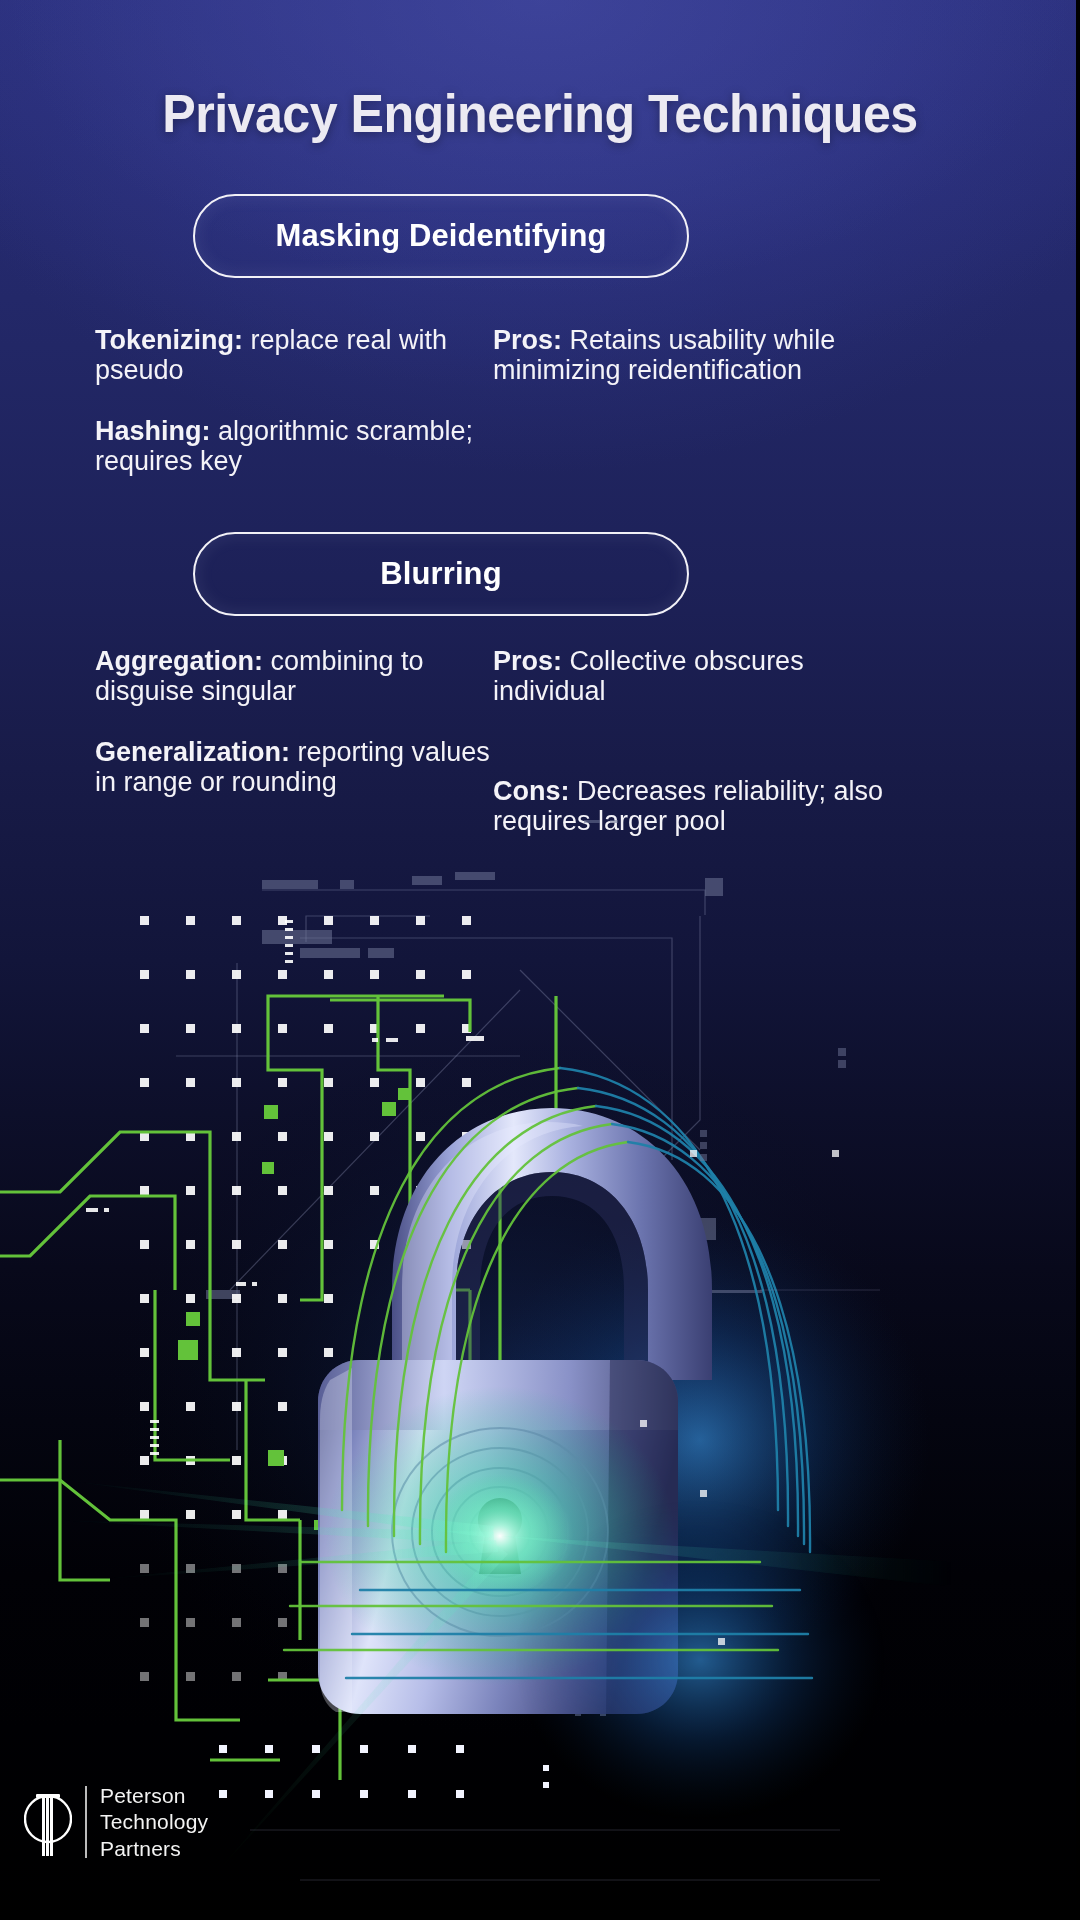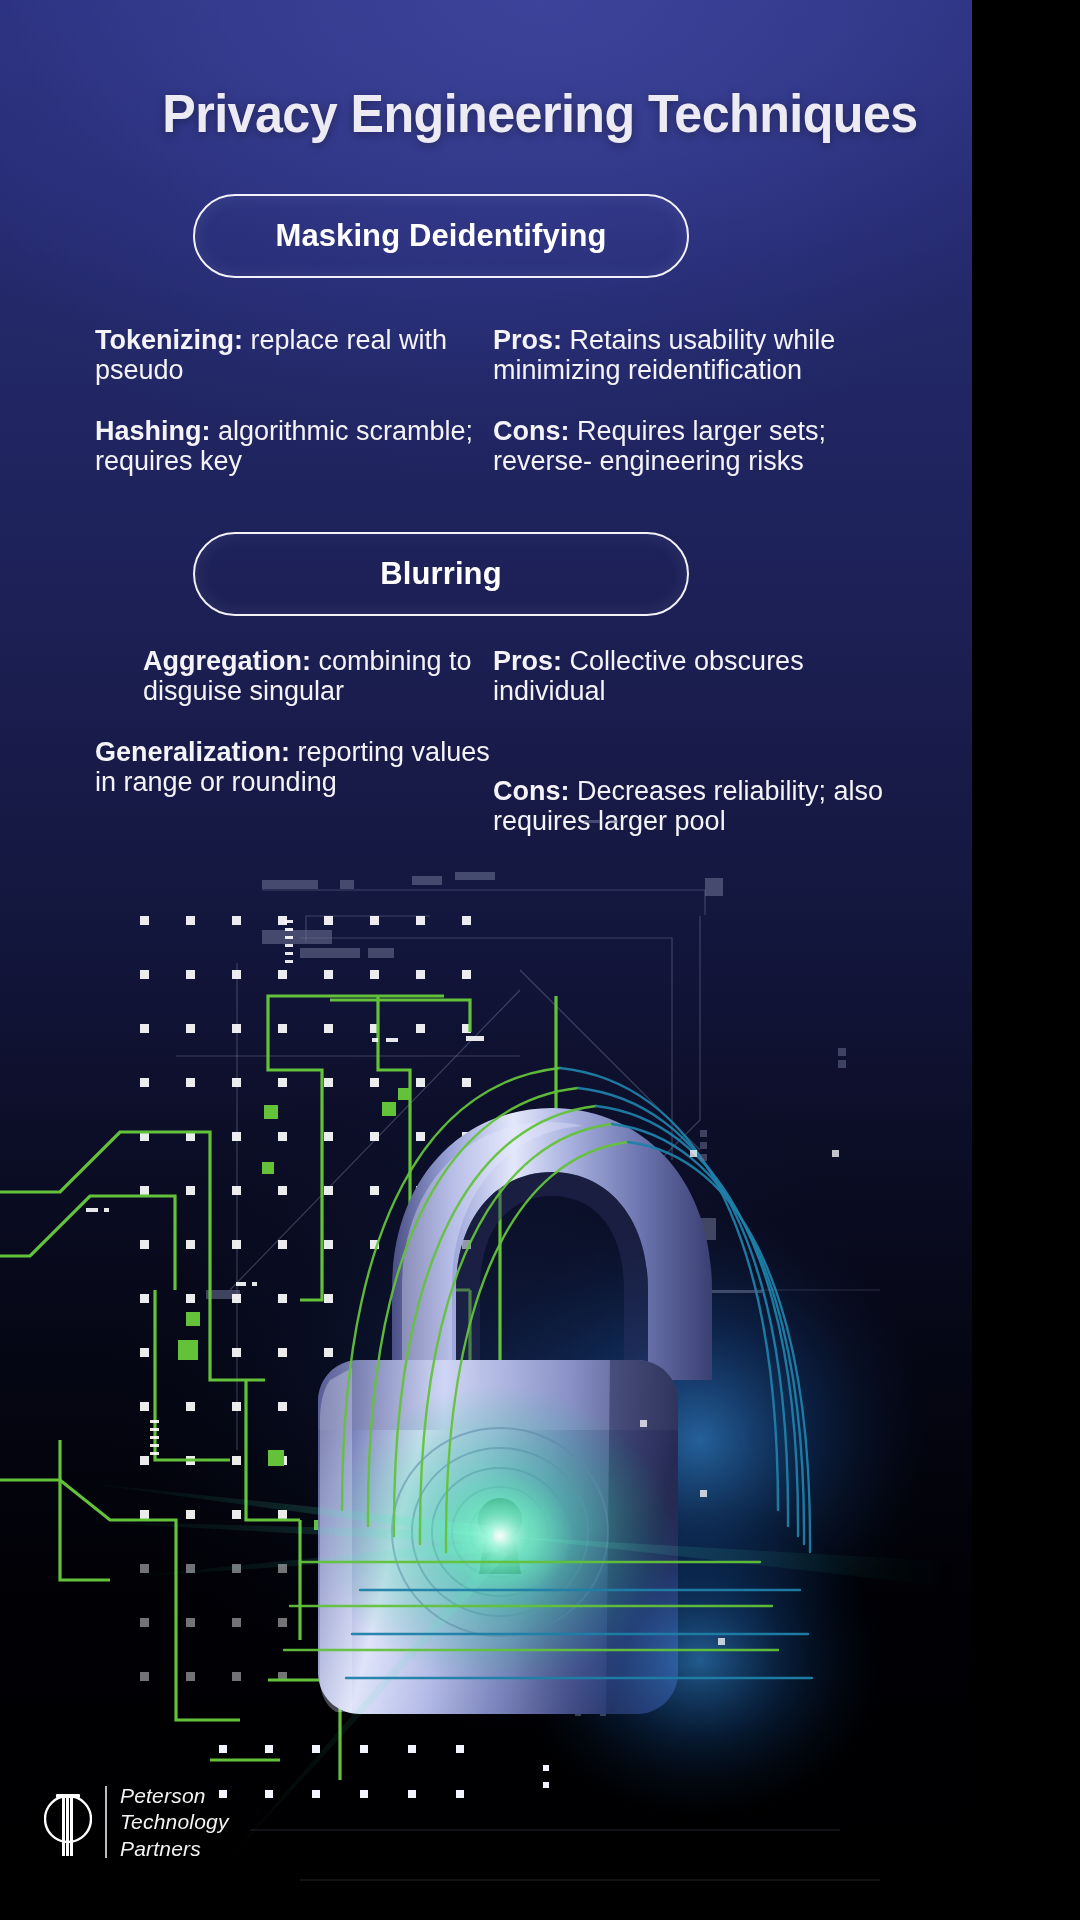--- a/index.html
+++ b/index.html
@@ -6,21 +6,21 @@
 
   html, body {
     width:1080px; height:1920px;
     background:#000;
     font-family:"Liberation Sans", sans-serif;
     overflow:hidden;
   }
 
   #poster {
     position:relative;
-    width:972px; height:1920px;
+    width:1076px; height:1920px;
     overflow:hidden;
     background:
       radial-gradient(ellipse 900px 620px at 50% 2%,  #2f3585 0%, rgba(47,53,133,0) 70%),
       radial-gradient(ellipse 1100px 700px at 50% -6%, #343a90 0%, rgba(52,58,144,0) 72%),
       linear-gradient(180deg,
         #2a2f7a 0%,
         #262b72 8%,
         #222766 18%,
         #1d2158 30%,
         #181b48 40%,
@@ -81,38 +81,38 @@
     font-weight:400;
   }
   .entry p b { font-weight:700; }
 
   
   .e-tok  { top:325px; }
   .e-hash { top:416px; }
   .e-pro1 { top:325px; }
   .e-con1 { top:416px; }
   
-  .e-agg  { top:646px;margin-left:48px; }
+  .e-agg  { top:646px; }
   .e-gen  { top:737px; }
   .e-pro2 { top:646px; }
   .e-con2 { top:776px; }
 
   
   .art {
     position:absolute;
     left:0; top:820px; width:1080px; height:1100px;
     overflow:hidden;
   }
   .art svg { display:block; }
 
   
   .logo {
     position:absolute;
-    left:44px; bottom:58px;
-    display:flex; align-items:center; gap:13px;font-style:italic;
+    left:24px; bottom:58px;
+    display:flex; align-items:center; gap:13px;
   }
   .logo-mark { width:48px; height:72px; }
   .logo-div  { width:2px; height:72px; background:#dcdcdc; opacity:.85; }
   .logo-text {
     color:#f3f3f3;
     font-size:21px;
     line-height:26.5px;
     font-weight:400;
     letter-spacing:.2px;
   }
@@ -135,23 +135,20 @@
   </div>
 
   <div class="entry col-left e-hash">
     <p><b>Hashing:</b><span> algorithmic scramble; requires key</span></p>
   </div>
 
   <div class="entry col-right e-pro1">
     <p><b>Pros:</b><span> Retains usability while minimizing reidentification</span></p>
   </div>
 
-  <div class="entry col-right e-con1">
-    <p><b>Cons:</b><span> Requires larger sets; reverse- engineering risks</span></p>
-  </div>
 
   <div class="pill pill-2">
     <span>Blurring</span>
   </div>
 
   <div class="entry col-left e-agg">
     <p><b>Aggregation:</b><span> combining to disguise singular</span></p>
   </div>
 
   <div class="entry col-left e-gen">

